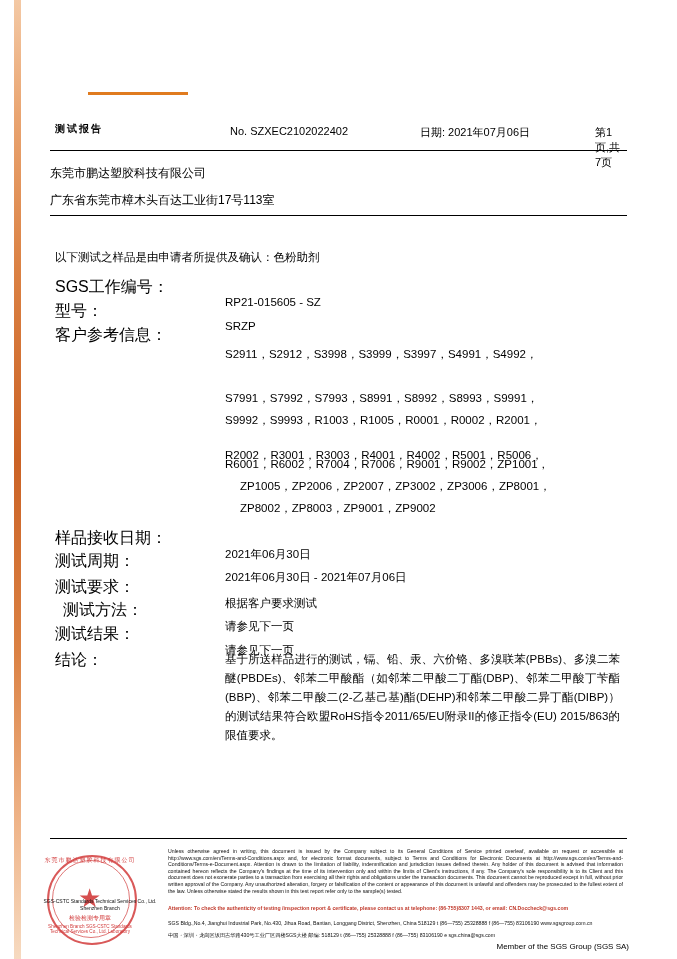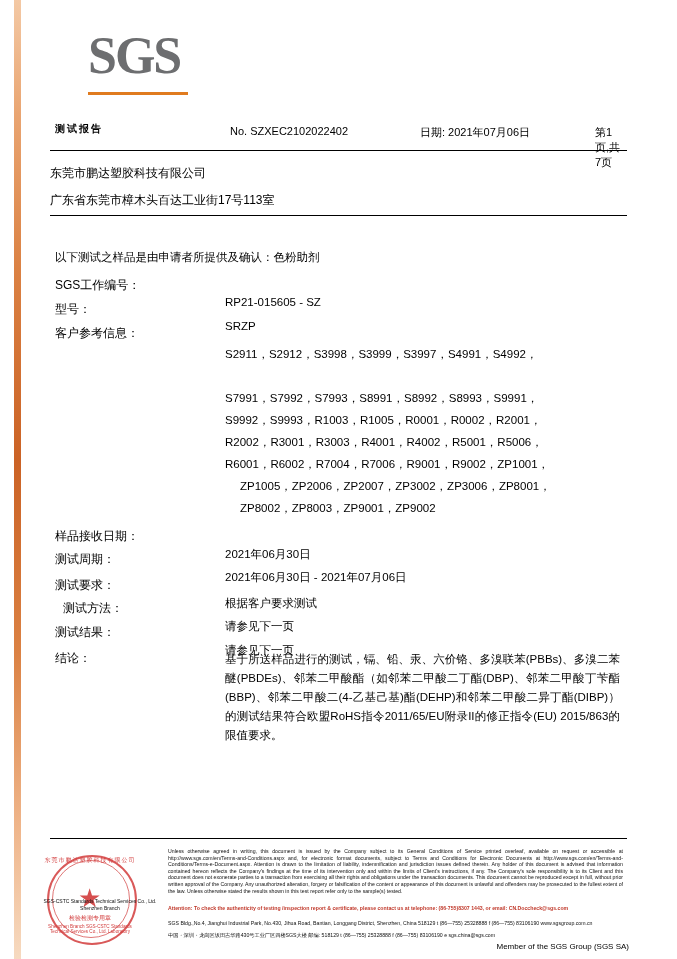--- a/index.html
+++ b/index.html
@@ -128,21 +128,21 @@
   .sample-stmt {
     position: absolute;
     left: 55px;
     top: 250px;
     font-size: 11.5px;
   }
 
   .field {
     position: absolute;
     left: 55px;
-    font-size: 12px;
+    font-size: 16px;
     white-space: nowrap;
   }
   .value {
     position: absolute;
     left: 225px;
     font-size: 11.5px;
     margin-top: 19px;
   }
   .value-cont {
     position: absolute;
@@ -289,23 +289,20 @@
 </style>
 </head>
 <body>
 
 <div class="page">
 
   <div class="left-bar">
     <div class="left-bar-inner"></div>
   </div>
 
-  <div class="logo-wrap">
-    <div class="logo-text">SGS</div>
-  </div>
   <div class="logo-rule"></div>
 
   <div class="title-row">
     <div class="doc-title">测试报告</div>
     <div class="doc-no">No. SZXEC2102022402</div>
     <div class="doc-date">日期: 2021年07月06日</div>
     <div class="doc-page">第1页,共7页</div>
   </div>
   <div class="header-rule"></div>
 
@@ -320,42 +317,42 @@
   <div class="value" style="top:277px;">RP21-015605 - SZ</div>
 
   <div class="field" style="top:301px;">型号：</div>
   <div class="value" style="top:301px;">SRZP</div>
 
   <div class="field" style="top:325px;">客户参考信息：</div>
 
   <div class="value-cont" style="top:347px;">S2911，S2912，S3998，S3999，S3997，S4991，S4992，</div>
   <div class="value-cont" style="top:391px;">S7991，S7992，S7993，S8991，S8992，S8993，S9991，</div>
   <div class="value-cont" style="top:413px;">S9992，S9993，R1003，R1005，R0001，R0002，R2001，</div>
-  <div class="value-cont" style="top:435px;">R2002，R3001，R3003，R4001，R4002，R5001，R5006，</div>
+  <div class="value-cont" style="top:448px;">R2002，R3001，R3003，R4001，R4002，R5001，R5006，</div>
   <div class="value-cont" style="top:457px;">R6001，R6002，R7004，R7006，R9001，R9002，ZP1001，</div>
   <div class="value-cont indent" style="top:479px;">ZP1005，ZP2006，ZP2007，ZP3002，ZP3006，ZP8001，</div>
   <div class="value-cont indent" style="top:501px;">ZP8002，ZP8003，ZP9001，ZP9002</div>
 
   <div class="field" style="top:528px;text-align:right;">样品接收日期：</div>
   <div class="value" style="top:528px;">2021年06月30日</div>
 
   <div class="field" style="top:551px;">测试周期：</div>
   <div class="value" style="top:551px;">2021年06月30日 - 2021年07月06日</div>
 
   <div class="field" style="top:577px;">测试要求：</div>
   <div class="value" style="top:577px;">根据客户要求测试</div>
 
   <div class="field" style="top:600px;margin-left:8px;">测试方法：</div>
   <div class="value" style="top:600px;">请参见下一页</div>
 
   <div class="field" style="top:624px;">测试结果：</div>
   <div class="value" style="top:624px;">请参见下一页</div>
 
   <div class="field" style="top:650px;">结论：</div>
-  <div class="conclusion-text" style="top:650px;">基于所送样品进行的测试，镉、铅、汞、六价铬、多溴联苯(PBBs)、多溴二苯醚(PBDEs)、邻苯二甲酸酯（如邻苯二甲酸二丁酯(DBP)、邻苯二甲酸丁苄酯(BBP)、邻苯二甲酸二(4-乙基己基)酯(DEHP)和邻苯二甲酸二异丁酯(DIBP)）的测试结果符合欧盟RoHS指令2011/65/EU附录II的修正指令(EU) 2015/863的限值要求。</div>
+  <div class="conclusion-text" style="top:650px;">基于所送样品进行的测试，镉、铅、汞、六价铬、多溴联苯(PBBs)、多溴二苯醚(PBDEs)、邻苯二甲酸酯（如邻苯二甲酸二丁酯(DBP)、邻苯二甲酸丁苄酯(BBP)、邻苯二甲酸二(2-乙基己基)酯(DEHP)和邻苯二甲酸二异丁酯(DIBP)）的测试结果符合欧盟RoHS指令2011/65/EU附录II的修正指令(EU) 2015/863的限值要求。</div>
 
   <div class="footer-rule"></div>
 
   <div class="stamp">
     <div class="ring"></div>
     <div class="ring2"></div>
     <div class="cn-top">东莞市鹏达塑胶科技有限公司</div>
     <div class="star">★</div>
     <div class="cn-mid">检验检测专用章</div>
     <div class="cn-en">Shenzhen Branch SGS-CSTC Standards Technical Services Co., Ltd. Laboratory</div>

